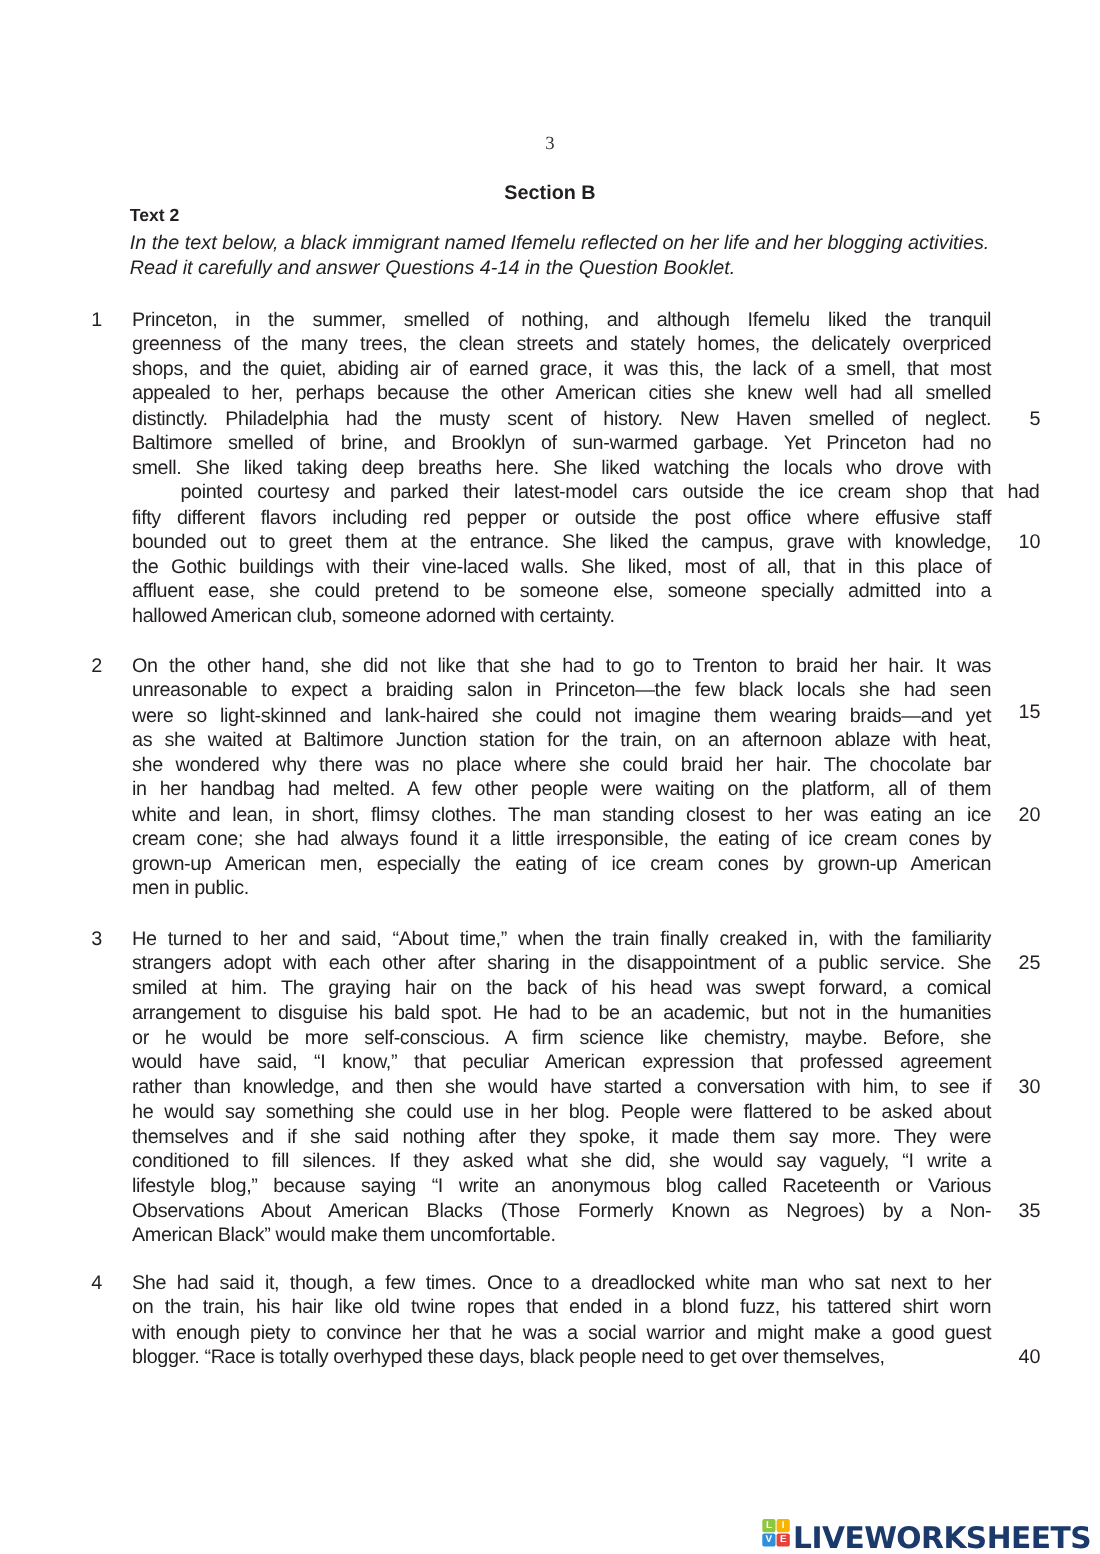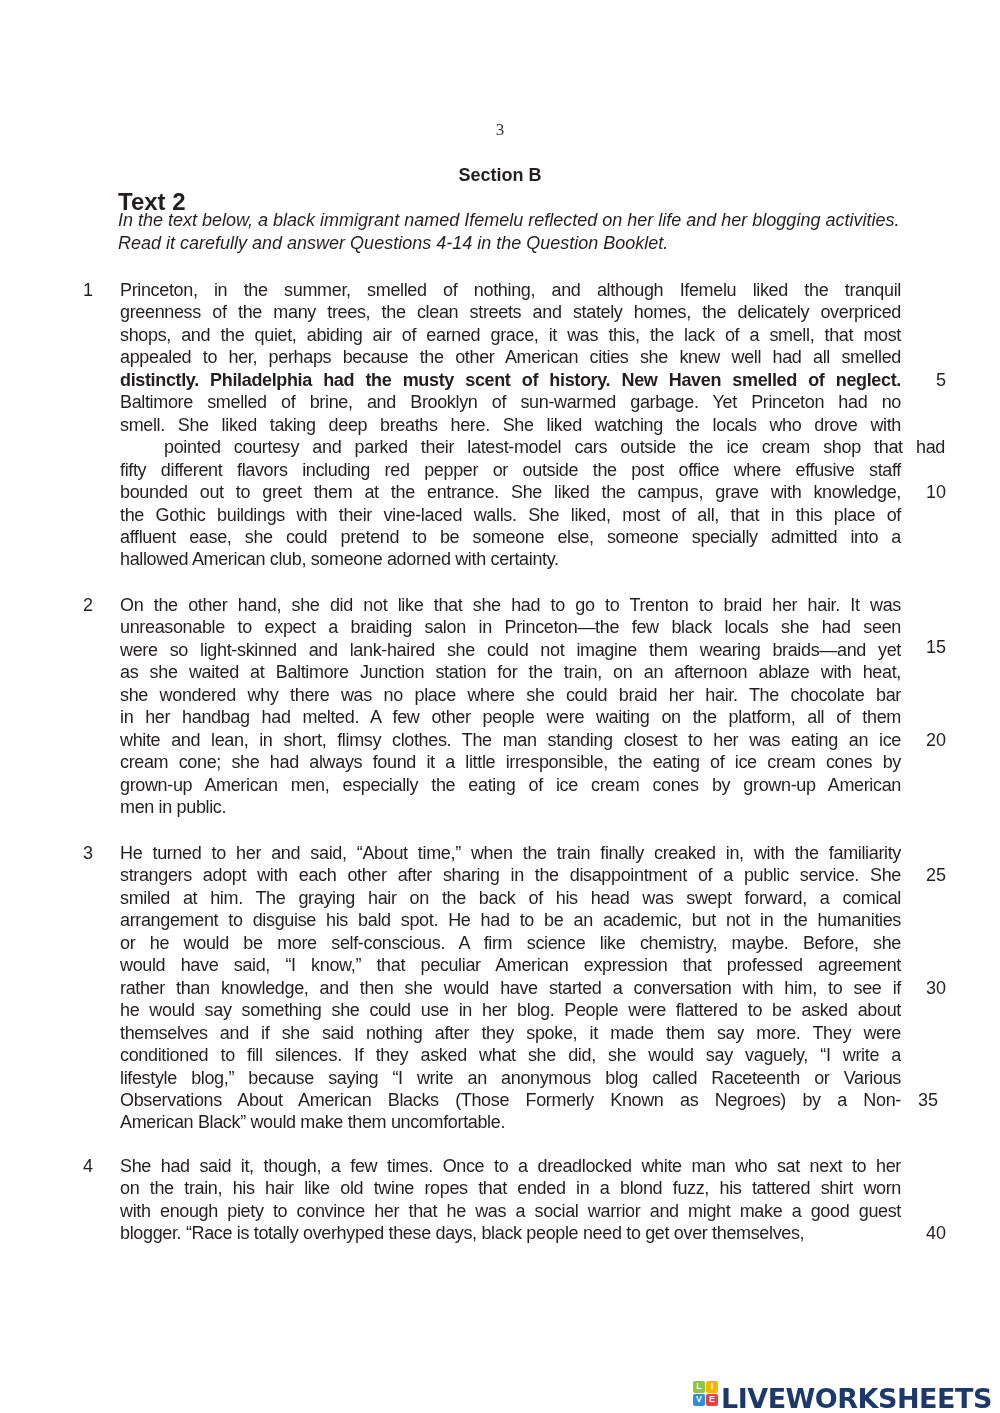--- a/index.html
+++ b/index.html
@@ -32,21 +32,21 @@
       width: 1000px;
       text-align: center;
       font-weight: bold;
       font-size: 18px;
     }
     .text-title {
       position: absolute;
       top: 188px;
       left: 118px;
       font-weight: bold;
-      font-size: 24px;
+      font-size: 16px;
     }
     .intro {
       position: absolute;
       top: 209px;
       left: 118px;
       width: 790px;
       font-style: italic;
       font-size: 18px;
       line-height: 22.5px;
     }
@@ -125,21 +125,21 @@
 <div class="text-title">Text 2</div>
 <div class="intro">In the text below, a black immigrant named Ifemelu reflected on her life and her blogging activities. Read it carefully and answer Questions 4-14 in the Question Booklet.</div>
 
 <div id="passage">
     <div class="para" style="top: 279px;">
       <span class="para-num" style="top: 0px;">1</span>
       <div class="line" style="top: 0px;">Princeton, in the summer, smelled of nothing, and although Ifemelu liked the tranquil</div>
       <div class="line" style="top: 22.45px;">greenness of the many trees, the clean streets and stately homes, the delicately overpriced</div>
       <div class="line" style="top: 44.9px;">shops, and the quiet, abiding air of earned grace, it was this, the lack of a smell, that most</div>
       <div class="line" style="top: 67.35px;">appealed to her, perhaps because the other American cities she knew well had all smelled</div>
-      <div class="line" style="top: 89.8px; font-weight: bold;">distinctly. Philadelphia had the musty scent of history. New Haven smelled of neglect.</div>
+      <div class="line" style="top: 89.8px;">distinctly. Philadelphia had the musty scent of history. New Haven smelled of neglect.</div>
       <span class="line-num" style="top: 89.8px;">5</span>
       <div class="line" style="top: 112.25px;">Baltimore smelled of brine, and Brooklyn of sun-warmed garbage. Yet Princeton had no</div>
       <div class="line" style="top: 134.7px;">smell. She liked taking deep breaths here. She liked watching the locals who drove with</div>
       <div class="line" style="top: 157.15px; margin-left: 44px;">pointed courtesy and parked their latest-model cars outside the ice cream shop that had</div>
       <div class="line" style="top: 179.6px;">fifty different flavors including red pepper or outside the post office where effusive staff</div>
       <div class="line" style="top: 202.05px;">bounded out to greet them at the entrance. She liked the campus, grave with knowledge,</div>
       <span class="line-num" style="top: 202.05px;">10</span>
       <div class="line" style="top: 224.5px;">the Gothic buildings with their vine-laced walls. She liked, most of all, that in this place of</div>
       <div class="line" style="top: 246.95px;">affluent ease, she could pretend to be someone else, someone specially admitted into a</div>
       <div class="line last" style="top: 269.4px;">hallowed American club, someone adorned with certainty.</div>
@@ -168,21 +168,21 @@
       <div class="line" style="top: 67.35px;">arrangement to disguise his bald spot. He had to be an academic, but not in the humanities</div>
       <div class="line" style="top: 89.8px;">or he would be more self-conscious. A firm science like chemistry, maybe. Before, she</div>
       <div class="line" style="top: 112.25px;">would have said, “I know,” that peculiar American expression that professed agreement</div>
       <div class="line" style="top: 134.7px;">rather than knowledge, and then she would have started a conversation with him, to see if</div>
       <span class="line-num" style="top: 134.7px;">30</span>
       <div class="line" style="top: 157.15px;">he would say something she could use in her blog. People were flattered to be asked about</div>
       <div class="line" style="top: 179.6px;">themselves and if she said nothing after they spoke, it made them say more. They were</div>
       <div class="line" style="top: 202.05px;">conditioned to fill silences. If they asked what she did, she would say vaguely, “I write a</div>
       <div class="line" style="top: 224.5px;">lifestyle blog,” because saying “I write an anonymous blog called Raceteenth or Various</div>
       <div class="line" style="top: 246.95px;">Observations About American Blacks (Those Formerly Known as Negroes) by a Non-</div>
-      <span class="line-num" style="top: 246.95px; text-align: center;">35</span>
+      <span class="line-num" style="top: 246.95px;">35</span>
       <div class="line last" style="top: 269.4px;">American Black” would make them uncomfortable.</div>
     </div>
     <div class="para" style="top: 1155px;">
       <span class="para-num" style="top: 0px;">4</span>
       <div class="line" style="top: 0px;">She had said it, though, a few times. Once to a dreadlocked white man who sat next to her</div>
       <div class="line" style="top: 22.45px;">on the train, his hair like old twine ropes that ended in a blond fuzz, his tattered shirt worn</div>
       <div class="line" style="top: 44.9px;">with enough piety to convince her that he was a social warrior and might make a good guest</div>
       <div class="line last" style="top: 67.35px;">blogger. “Race is totally overhyped these days, black people need to get over themselves,</div>
       <span class="line-num" style="top: 67.35px;">40</span>
     </div>

